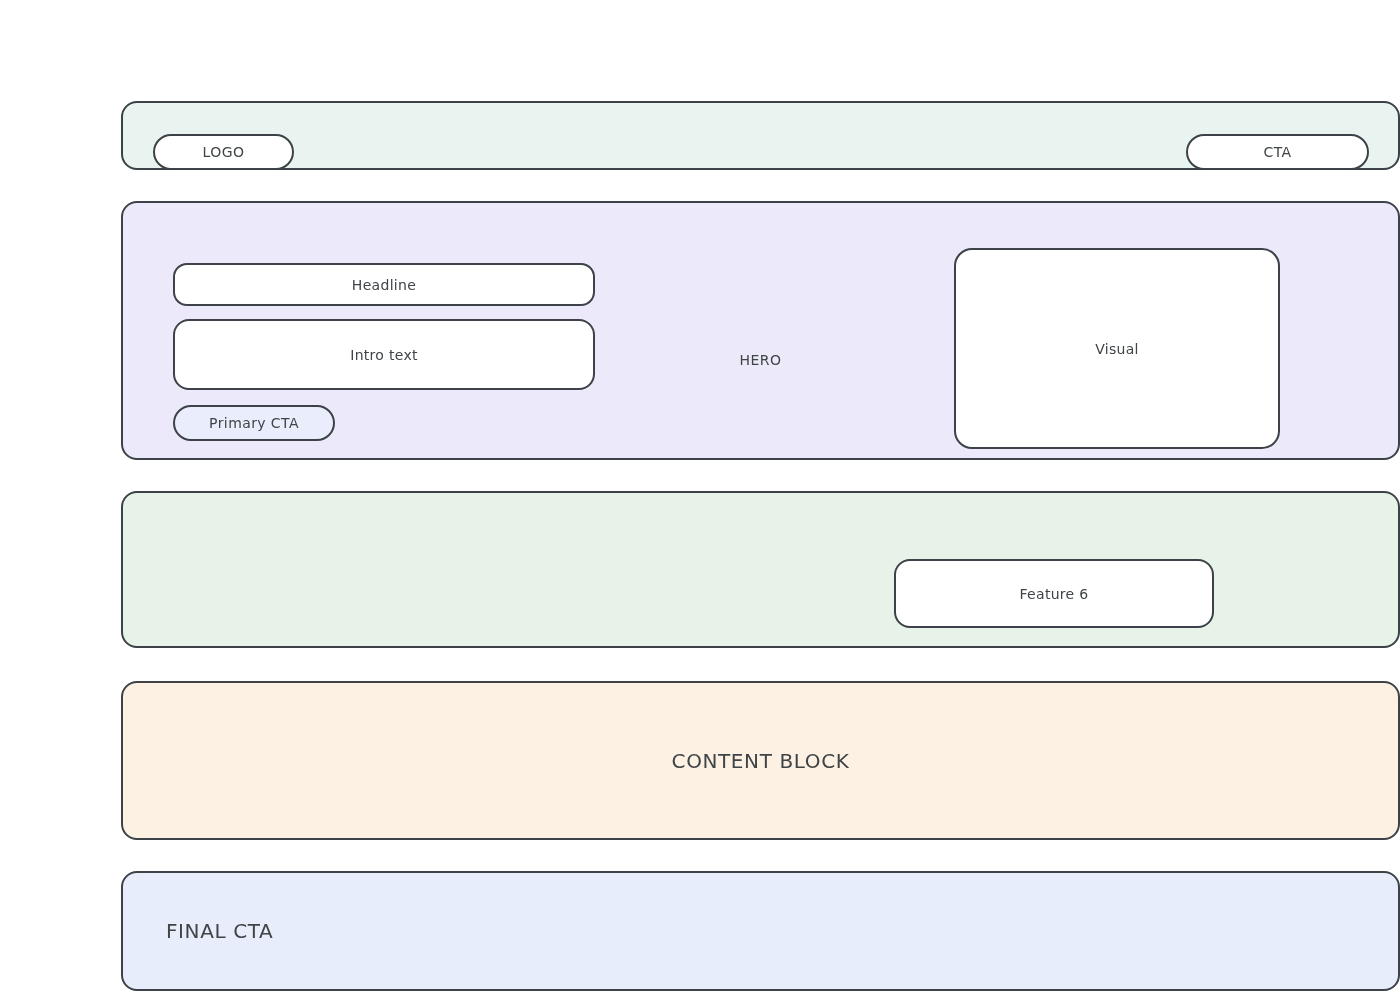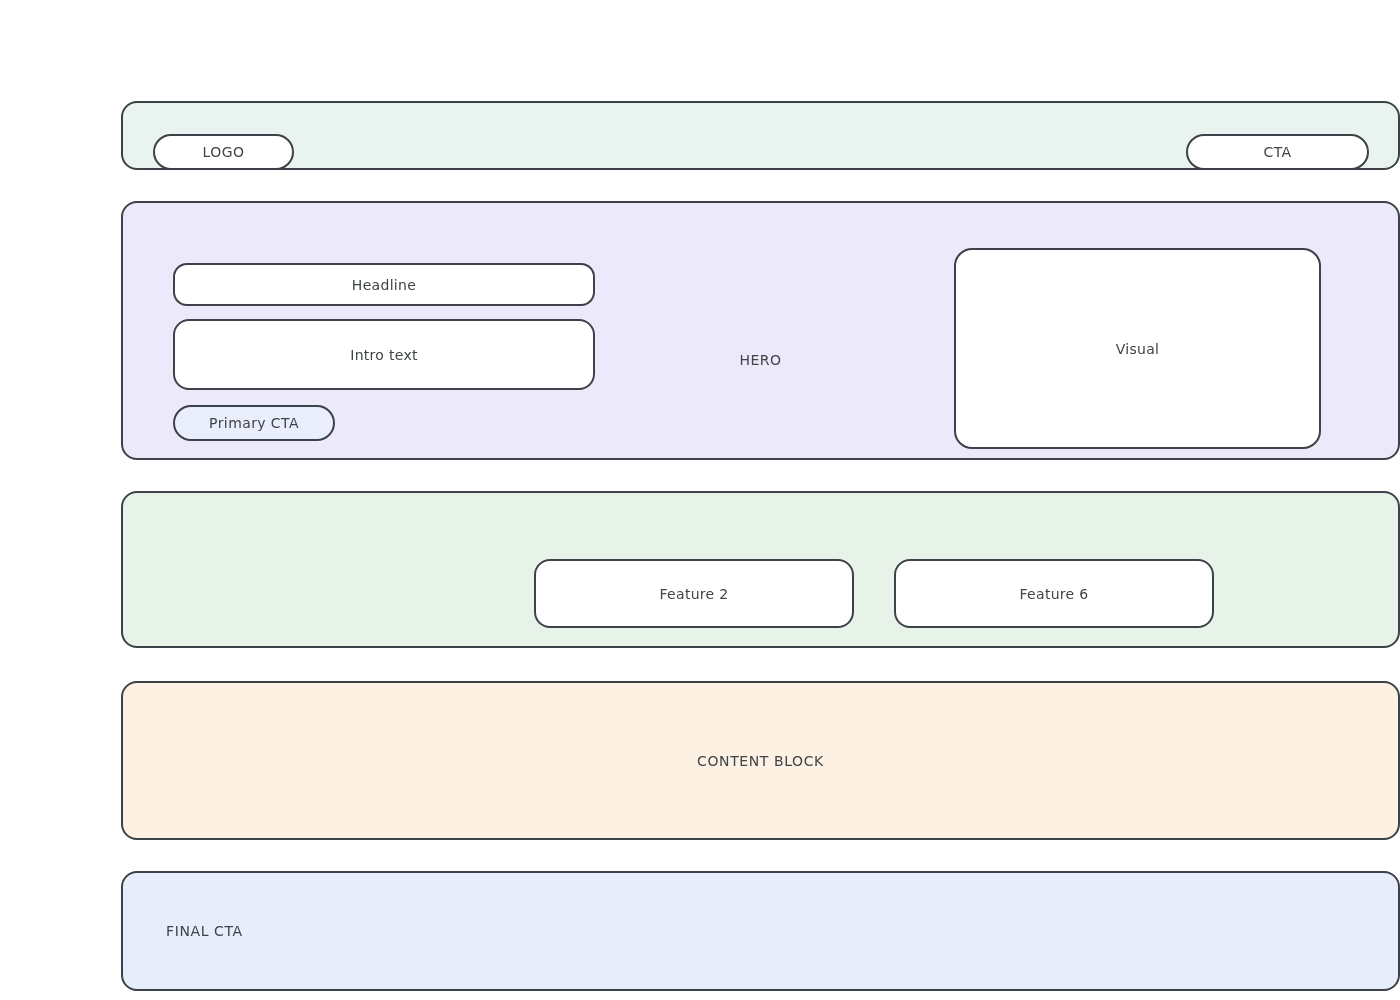--- a/index.html
+++ b/index.html
@@ -56,57 +56,56 @@
     border: 2px solid var(--border);
     background: var(--card_bg);
     display: flex; align-items: center; justify-content: center;
     font-size: 14px;
     letter-spacing: 0.3px;
   }
   .headline-box { left: 39px; top: 49px;  width: 422px; height: 43px; border-radius: 14px; }
   .intro-box    { left: 39px; top: 105px; width: 422px; height: 71px; border-radius: 16px; }
   .primary-cta  { left: 39px; top: 191px; width: 162px; height: 34px;
                   border-radius: 999px; background: var(--primary_cta_bg); cursor: default; }
-  .visual-box   { left: 820px; top: 34px; width: 367px; height: 201px; border-radius: 18px; }
+  .visual-box   { left: 820px; top: 34px; width: 326px; height: 201px; border-radius: 18px; }
 
   .hero-label {
     position: absolute;
     left: 0; right: 0; top: 122px;
     text-align: center;
     font-size: 14px;
     letter-spacing: 0.5px;
   }
 
   .feature-box { top: 55px; height: 69px; border-radius: 16px; }
   .feature-1 { left: 39px;  width: 321px; }
   .feature-2 { left: 400px; width: 320px; }
   .feature-3 { left: 760px; width: 320px; }
 
-  .band-label { font-size: 14px; letter-spacing: 0.6px; }
+  .band-label { font-size: 20px; letter-spacing: 0.6px; }
 </style>
 </head>
 <body>
 
 <div class="canvas">
 
   <header class="section topbar">
     <div class="pill logo-pill">LOGO</div>
     <div class="pill cta-pill">CTA</div>
   </header>
 
   <section class="section hero">
     <div class="box headline-box">Headline</div>
     <div class="box intro-box">Intro text</div>
     <div class="pill primary-cta">Primary CTA</div>
     <div class="hero-label">HERO</div>
     <div class="box visual-box">Visual</div>
   </section>
 
   <section class="section features">
-    <div class="box feature-box feature-2">Feature 2</div>
     <div class="box feature-box feature-3">Feature 6</div>
   </section>
 
   <section class="section content">
     <div class="band-label">CONTENT BLOCK</div>
   </section>
 
   <section class="section final">
     <div class="band-label">FINAL CTA</div>
   </section>

